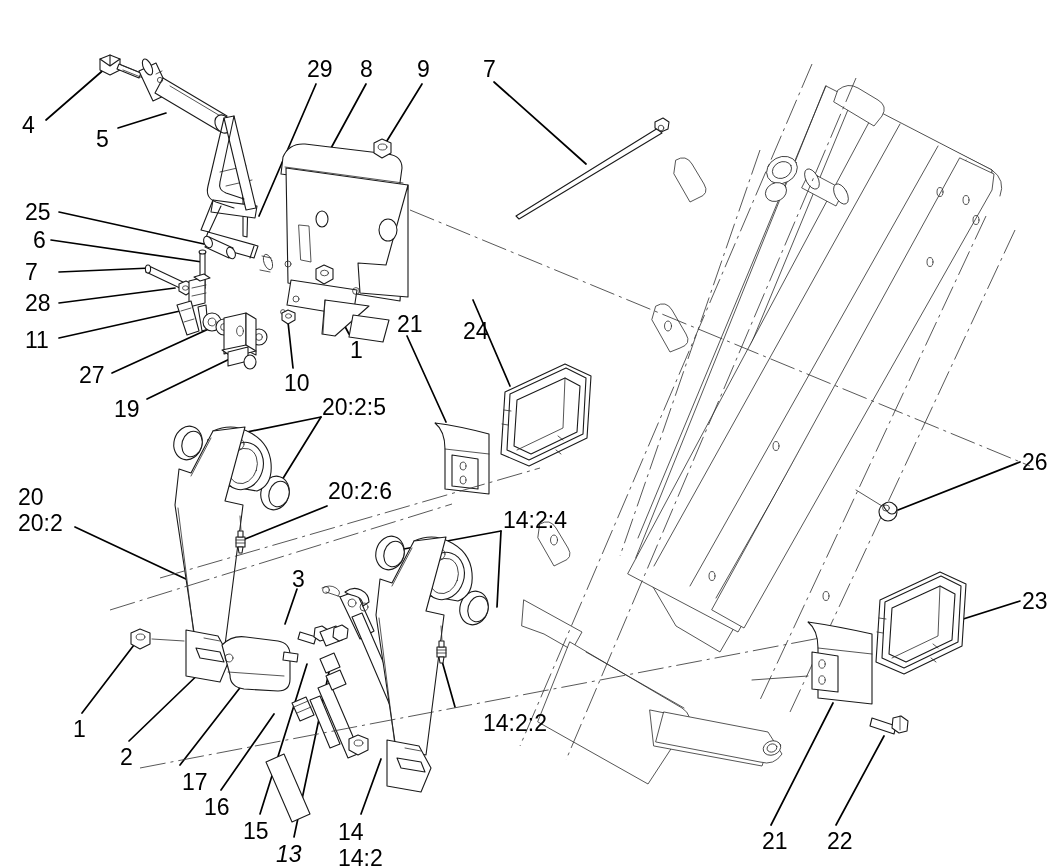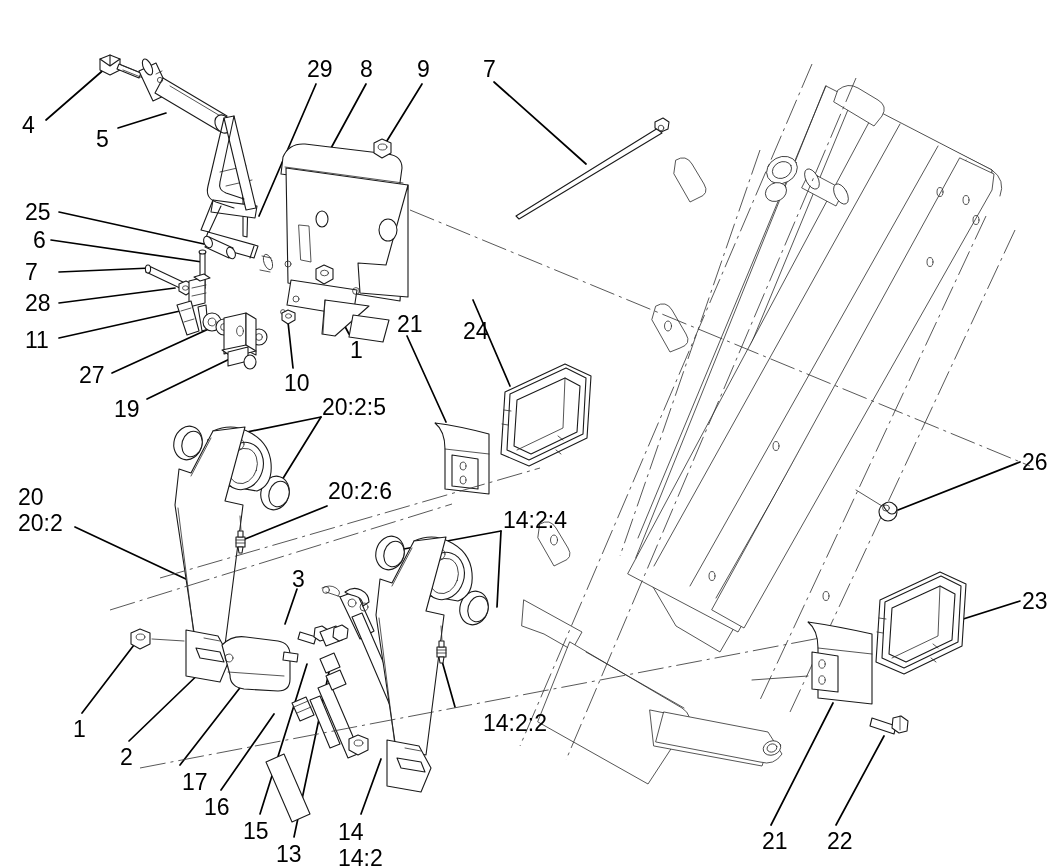--- a/index.html
+++ b/index.html
@@ -479,21 +479,21 @@
       </div>
       <div class="callout" style="left: 163px; top: 771px; margin-left: 19px;">
         <div>17</div>
       </div>
       <div class="callout" style="left: 204px; top: 796px;">
         <div>16</div>
       </div>
       <div class="callout" style="left: 243px; top: 820px;">
         <div>15</div>
       </div>
-      <div class="callout" style="left: 276px; top: 843px;">
+      <div class="callout" style="left: 276px; top: 843px; font-style: italic;">
         <div>13</div>
       </div>
       <div class="callout two" style="left: 338px; top: 820px;">
         <div>14</div>
         <div>14:2</div>
       </div>
       <div class="callout" style="left: 455px; top: 712px; margin-left: 28px;">
         <div>14:2:2</div>
       </div>
       <div class="callout" style="left: 1022px; top: 451px;">

